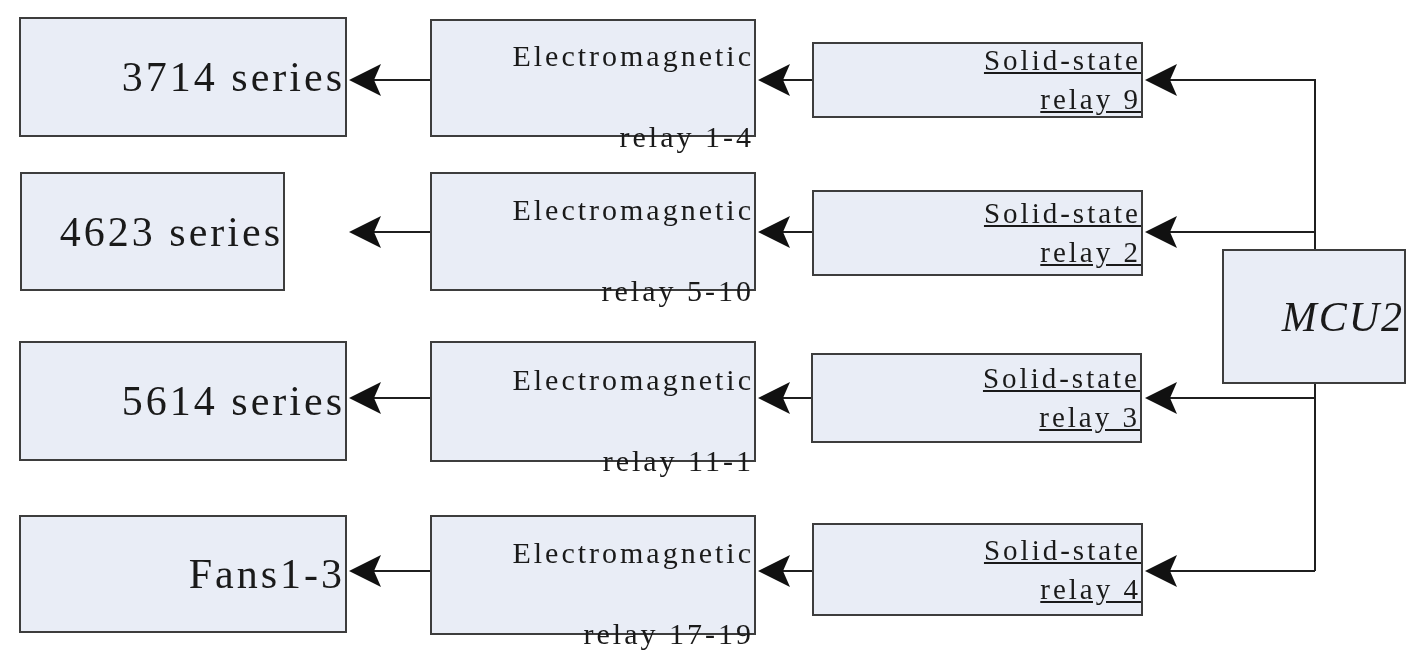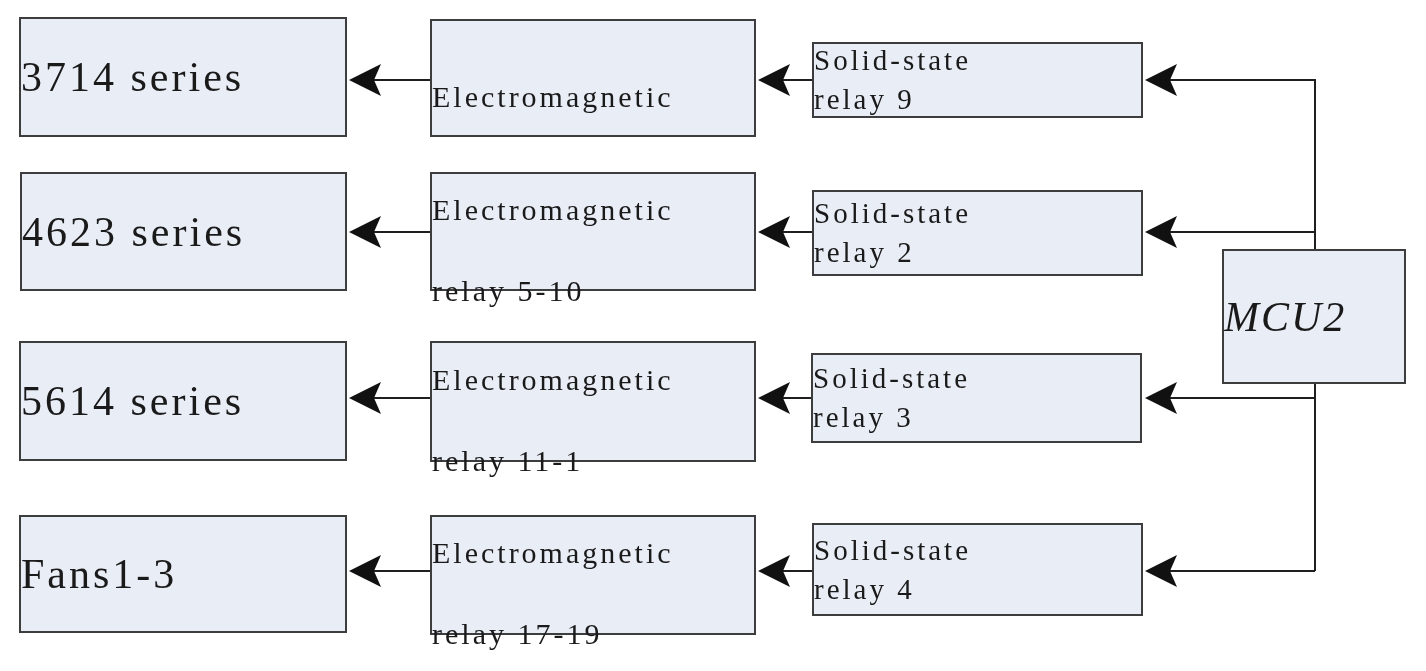--- a/index.html
+++ b/index.html
@@ -27,41 +27,42 @@
     width: 1426px; height: 671px;
   }
   .connector-layer line { stroke: var(--line); stroke-width: 2; }
   .connector-layer polygon { fill: var(--arrow); }
   .box {
     position: absolute;
     background: var(--box-fill);
     border: 2px solid var(--box-border);
     display: flex;
     flex-direction: column;
-    align-items: flex-start;
+    align-items: flex-end;
     justify-content: center;
     text-align: center;
   }
   .target-label {
     font-size: 42px;
     letter-spacing: 3px;
     white-space: nowrap;
   }
   .em-line {
     font-size: 30px;
     letter-spacing: 3px;
     line-height: 45px;
     white-space: nowrap;
     margin-top: 36px;
   }
   .ssr-line {
     font-size: 29px;
     letter-spacing: 3px;
     line-height: 39px;
     white-space: nowrap;
+    text-decoration: underline;
   }
   .mcu-label {
     font-size: 42px;
     letter-spacing: 2px;
     white-space: nowrap;
     font-style: italic;
   }
 </style>
 </head>
 <body>
@@ -109,27 +110,28 @@
       <line x1="1170" y1="571" x2="1315" y2="571"></line>
       <polygon points="1145,571 1177,555 1170,571 1177,587"></polygon>
     </g>
   </svg>
 
   <div class="box" style="left:19px; top:17px; width:328px; height:120px">
     <span class="target-label">3714 series</span>
   </div>
   <div class="box" style="left:430px; top:19px; width:326px; height:118px">
     <span class="em-line">Electromagnetic</span>
+    <span class="em-line">relay 1-4</span>
   </div>
   <div class="box" style="left:812px; top:42px; width:331px; height:76px">
     <span class="ssr-line">Solid-state</span>
     <span class="ssr-line">relay 9</span>
   </div>
 
-  <div class="box" style="left:20px; top:172px; width:327px; height:119px">
+  <div class="box" style="left:20px; top:172px; width:265px; height:119px">
     <span class="target-label">4623 series</span>
   </div>
   <div class="box" style="left:430px; top:172px; width:326px; height:119px">
     <span class="em-line">Electromagnetic</span>
     <span class="em-line">relay 5-10</span>
   </div>
   <div class="box" style="left:812px; top:190px; width:331px; height:86px">
     <span class="ssr-line">Solid-state</span>
     <span class="ssr-line">relay 2</span>
   </div>

